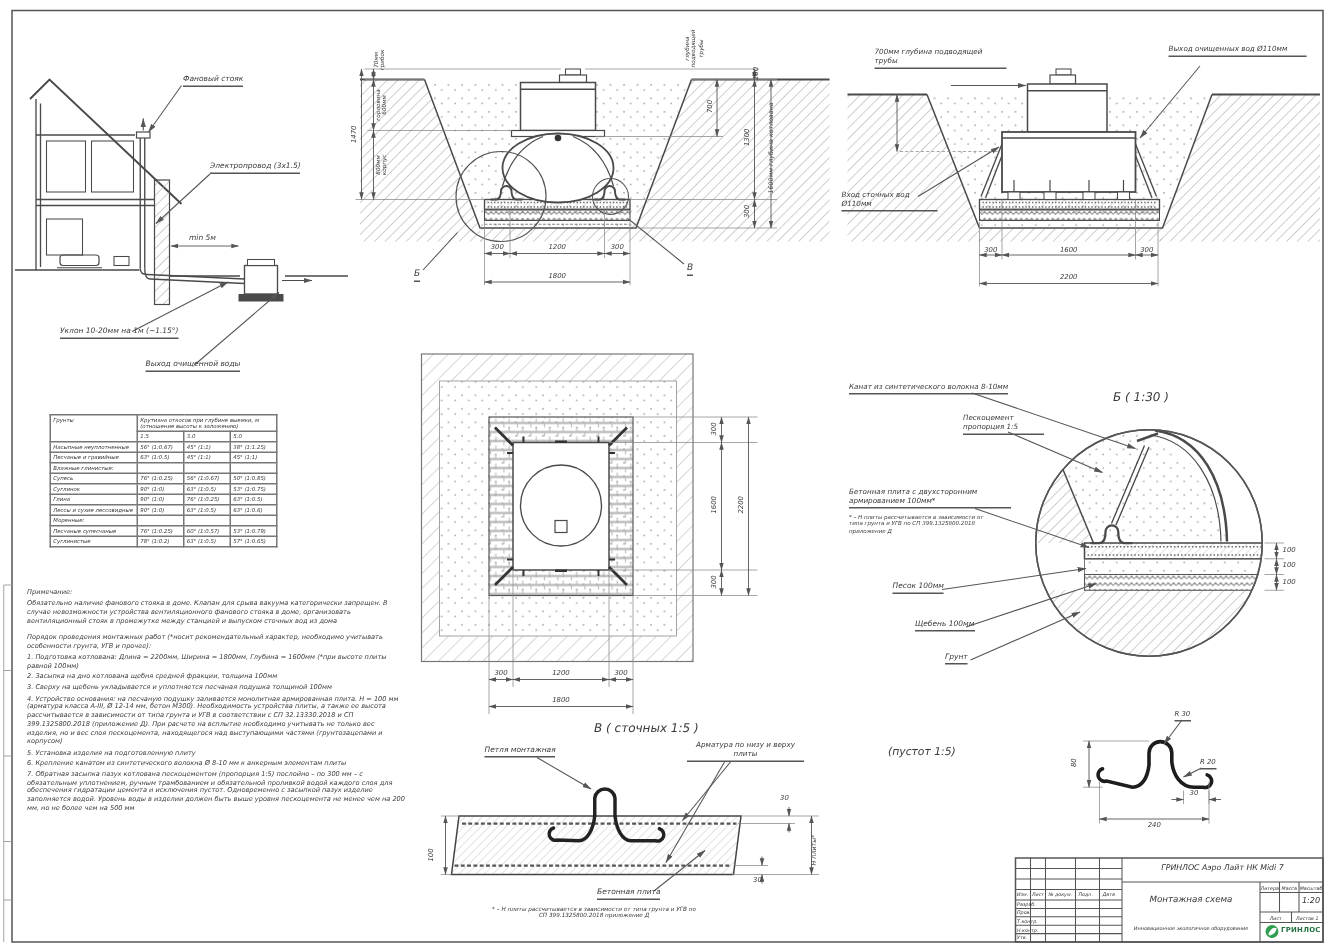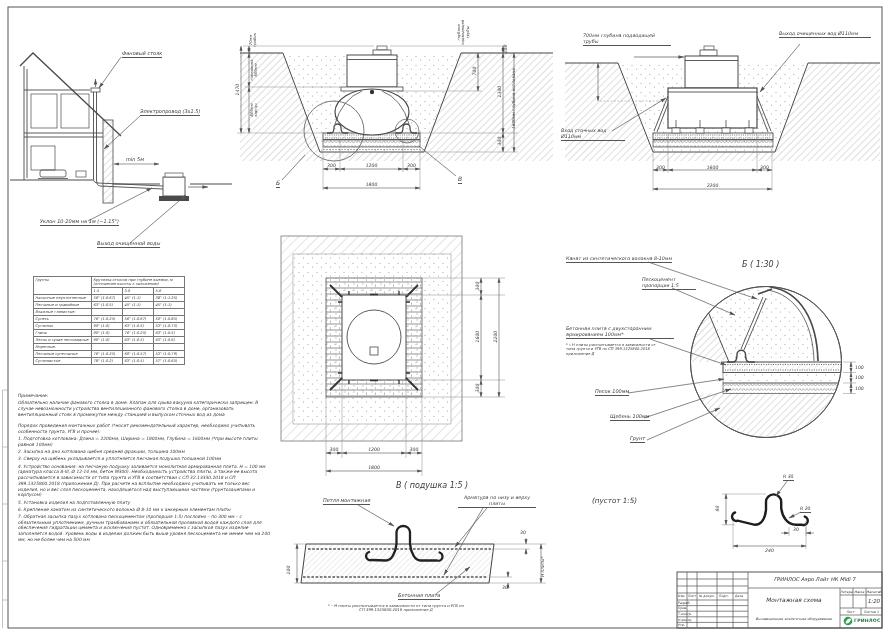--- a/index.html
+++ b/index.html
@@ -439,21 +439,21 @@
 <div class="lbl u wrap" style="left:642px;top:277px;width:54px;font-size:4.8px;">Пескоцемент пропорция 1:5</div>
 <div class="lbl u wrap" style="left:566px;top:326px;width:108px;font-size:4.8px;">Бетонная плита с двухсторонним армированием 100мм*</div>
 <div class="lbl wrap" style="left:566px;top:343px;width:100px;font-size:3.7px;">* – Н плиты рассчитывается в зависимости от типа грунта и УГВ по СП 399.1325800.2018 приложение Д</div>
 <div class="lbl u" style="left:595px;top:389px;">Песок 100мм</div>
 <div class="lbl u" style="left:610px;top:414px;">Щебень 100мм</div>
 <div class="lbl u" style="left:630px;top:436px;">Грунт</div>
 <div class="lbl dim" style="left:855px;top:364.5px;">100</div>
 <div class="lbl dim" style="left:855px;top:375px;">100</div>
 <div class="lbl dim" style="left:855px;top:385.5px;">100</div>
 
-<div class="lbl t8" style="left:396px;top:481px;">В ( подушка 1:5 )</div>
+<div class="lbl t8" style="left:396px;top:481px;">В ( сточных 1:5 )</div>
 <div class="lbl u" style="left:323px;top:498px;">Петля монтажная</div>
 <div class="lbl u wrap c" style="left:458px;top:495px;width:78px;font-size:4.8px;">Арматура по низу и верху плиты</div>
 <div class="lbl u" style="left:398px;top:593px;">Бетонная плита</div>
 <div class="lbl wrap c" style="left:325px;top:604px;width:142px;font-size:3.8px;">* – Н плиты рассчитывается в зависимости от типа грунта и УГВ по СП 399.1325800.2018 приложение Д</div>
 <div class="lbl rot dim" style="left:291px;top:569px;">100</div>
 <div class="lbl dim" style="left:520px;top:530px;">30</div>
 <div class="lbl dim" style="left:502px;top:585px;">30</div>
 <div class="lbl rot" style="left:546px;top:572px;font-size:4.2px;">Н плиты*</div>
 
 <div class="lbl t7" style="left:592px;top:497px;">(пустот 1:5)</div>

